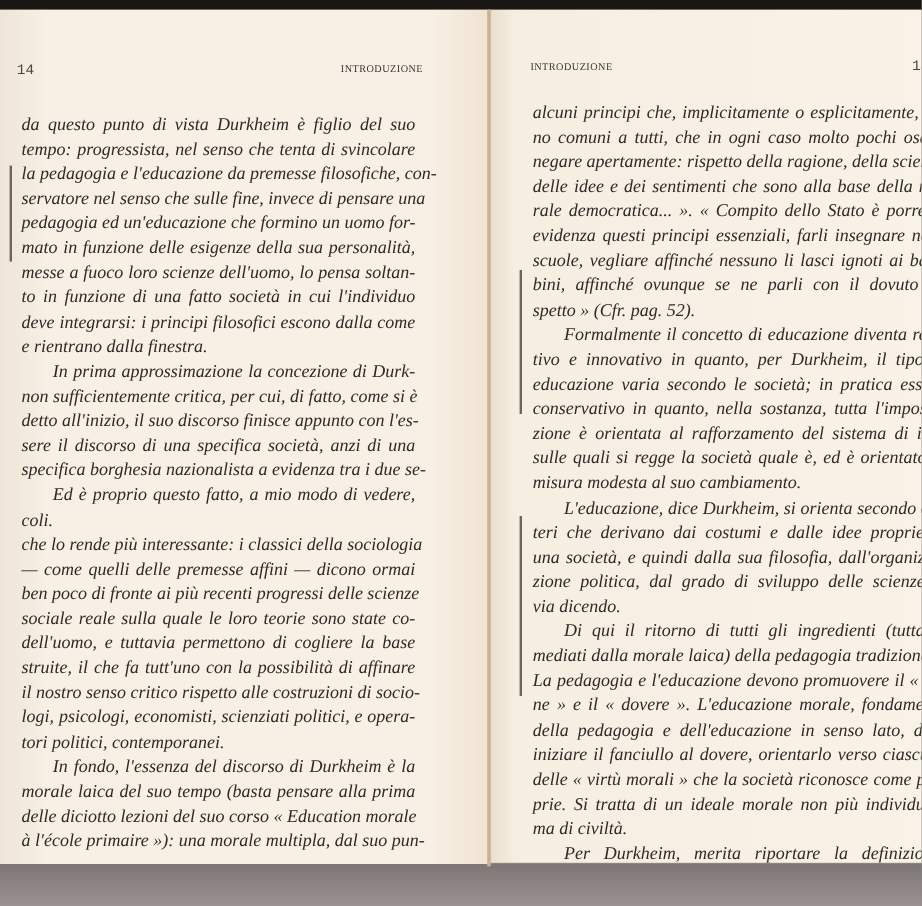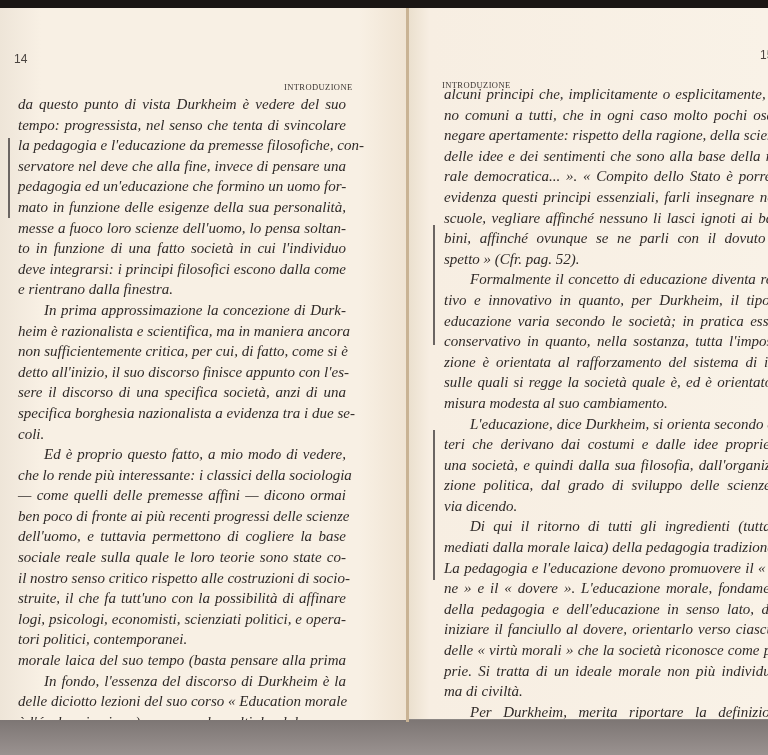--- a/index.html
+++ b/index.html
@@ -16,71 +16,69 @@
   }
   .page.left { left:0; width:408px; height:712px;
     background:linear-gradient(to right,#eee5d8 0,#f8f0e4 10%,#f8f0e4 88%,#efe3d2 100%); }
   .page.right { left:408px; width:360px; height:711px;
     background:linear-gradient(to right,#eadfcd 0,#f7eee2 6%,#f9f2e7 100%); }
   .spine { position:absolute; left:406px; top:8px; width:3px; height:714px;
     background:#c9b394; }
   .runhead {
     position:absolute; font-size:8.5px; letter-spacing:0.4px; color:#3b3532;
     font-family:"Liberation Serif", serif;
-    margin-top:30px;
   }
-  .pageno { position:absolute; font-size:12px; color:#4a4440; font-family:Liberation Sans, sans-serif; }
+  .pageno { position:absolute; font-size:12px; color:#4a4440; font-family:Liberation Mono, monospace; }
   .text {
     position:absolute; font-family:"Liberation Serif", serif; font-style:italic;
     font-size:15px; line-height:20.6px; color:#2f2a28; text-align:justify;
   }
   .text .ln { display:block; white-space:nowrap; text-align-last:justify; text-align:justify; }
   .text .ln.last { text-align-last:left; }
   .text .indent { padding-left:26px; }
   .mark { position:absolute; width:1.5px; background:#6b6562; }
 </style>
 </head>
 <body>
 
 <div class="topbar"></div>
 <div class="bottom-bg"></div>
 
 <div class="page left">
   <div class="pageno" style="left:14px; top:44px;">14</div>
   <div class="runhead" style="left:284px; top:44px;">INTRODUZIONE</div>
   <div class="text" id="left-text" style="left:18px; top:86px; width:328px;">
-      <span class="ln">da questo punto di vista Durkheim è vedere del suo</span>
+      <span class="ln">da questo punto di vista Durkheim è figlio del suo</span>
       <span class="ln">tempo: progressista, nel senso che tenta di svincolare</span>
       <span class="ln">la pedagogia e l'educazione da premesse filosofiche, con-</span>
-      <span class="ln">servatore nel deve che alla fine, invece di pensare una</span>
+      <span class="ln">servatore nel senso che sulle fine, invece di pensare una</span>
       <span class="ln">pedagogia ed un'educazione che formino un uomo for-</span>
       <span class="ln">mato in funzione delle esigenze della sua personalità,</span>
       <span class="ln">messe a fuoco loro scienze dell'uomo, lo pensa soltan-</span>
       <span class="ln">to in funzione di una fatto società in cui l'individuo</span>
       <span class="ln">deve integrarsi: i principi filosofici escono dalla come</span>
       <span class="ln last">e rientrano dalla finestra.</span>
       <span class="ln indent">In prima approssimazione la concezione di Durk-</span>
-      <span class="ln">heim è razionalista e scientifica, ma in maniera ancora</span>
       <span class="ln">non sufficientemente critica, per cui, di fatto, come si è</span>
       <span class="ln">detto all'inizio, il suo discorso finisce appunto con l'es-</span>
       <span class="ln">sere il discorso di una specifica società, anzi di una</span>
       <span class="ln">specifica borghesia nazionalista a evidenza tra i due se-</span>
+      <span class="ln indent">Ed è proprio questo fatto, a mio modo di vedere,</span>
       <span class="ln last">coli.</span>
-      <span class="ln indent">Ed è proprio questo fatto, a mio modo di vedere,</span>
       <span class="ln">che lo rende più interessante: i classici della sociologia</span>
       <span class="ln">— come quelli delle premesse affini — dicono ormai</span>
       <span class="ln">ben poco di fronte ai più recenti progressi delle scienze</span>
+      <span class="ln">sociale reale sulla quale le loro teorie sono state co-</span>
       <span class="ln">dell'uomo, e tuttavia permettono di cogliere la base</span>
-      <span class="ln">sociale reale sulla quale le loro teorie sono state co-</span>
+      <span class="ln">struite, il che fa tutt'uno con la possibilità di affinare</span>
       <span class="ln">il nostro senso critico rispetto alle costruzioni di socio-</span>
-      <span class="ln">struite, il che fa tutt'uno con la possibilità di affinare</span>
       <span class="ln">logi, psicologi, economisti, scienziati politici, e opera-</span>
       <span class="ln last">tori politici, contemporanei.</span>
+      <span class="ln indent">In fondo, l'essenza del discorso di Durkheim è la</span>
       <span class="ln">morale laica del suo tempo (basta pensare alla prima</span>
-      <span class="ln indent">In fondo, l'essenza del discorso di Durkheim è la</span>
       <span class="ln">delle diciotto lezioni del suo corso « Education morale</span>
       <span class="ln">à l'école primaire »): una morale multipla, dal suo pun-</span>
     </div>
 </div>
 
 <div class="page right">
   <div class="runhead" style="left:34px; top:42px;">INTRODUZIONE</div>
   <div class="pageno" style="left:352px; top:40px;">15</div>
   <div class="text" id="right-text" style="left:36px; top:76px; width:345px;">
       <span class="ln">alcuni principi che, implicitamente o esplicitamente, so-</span>

